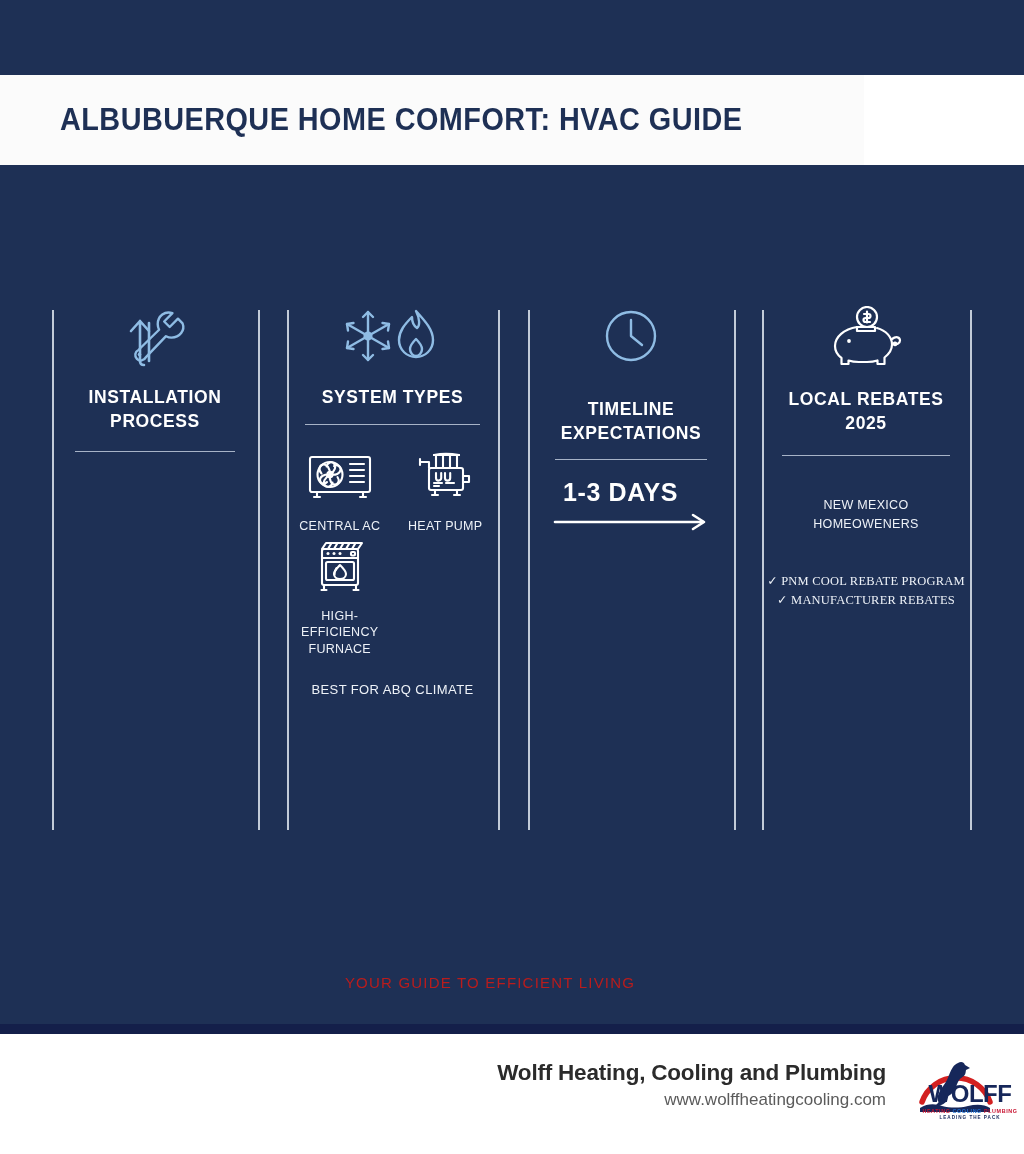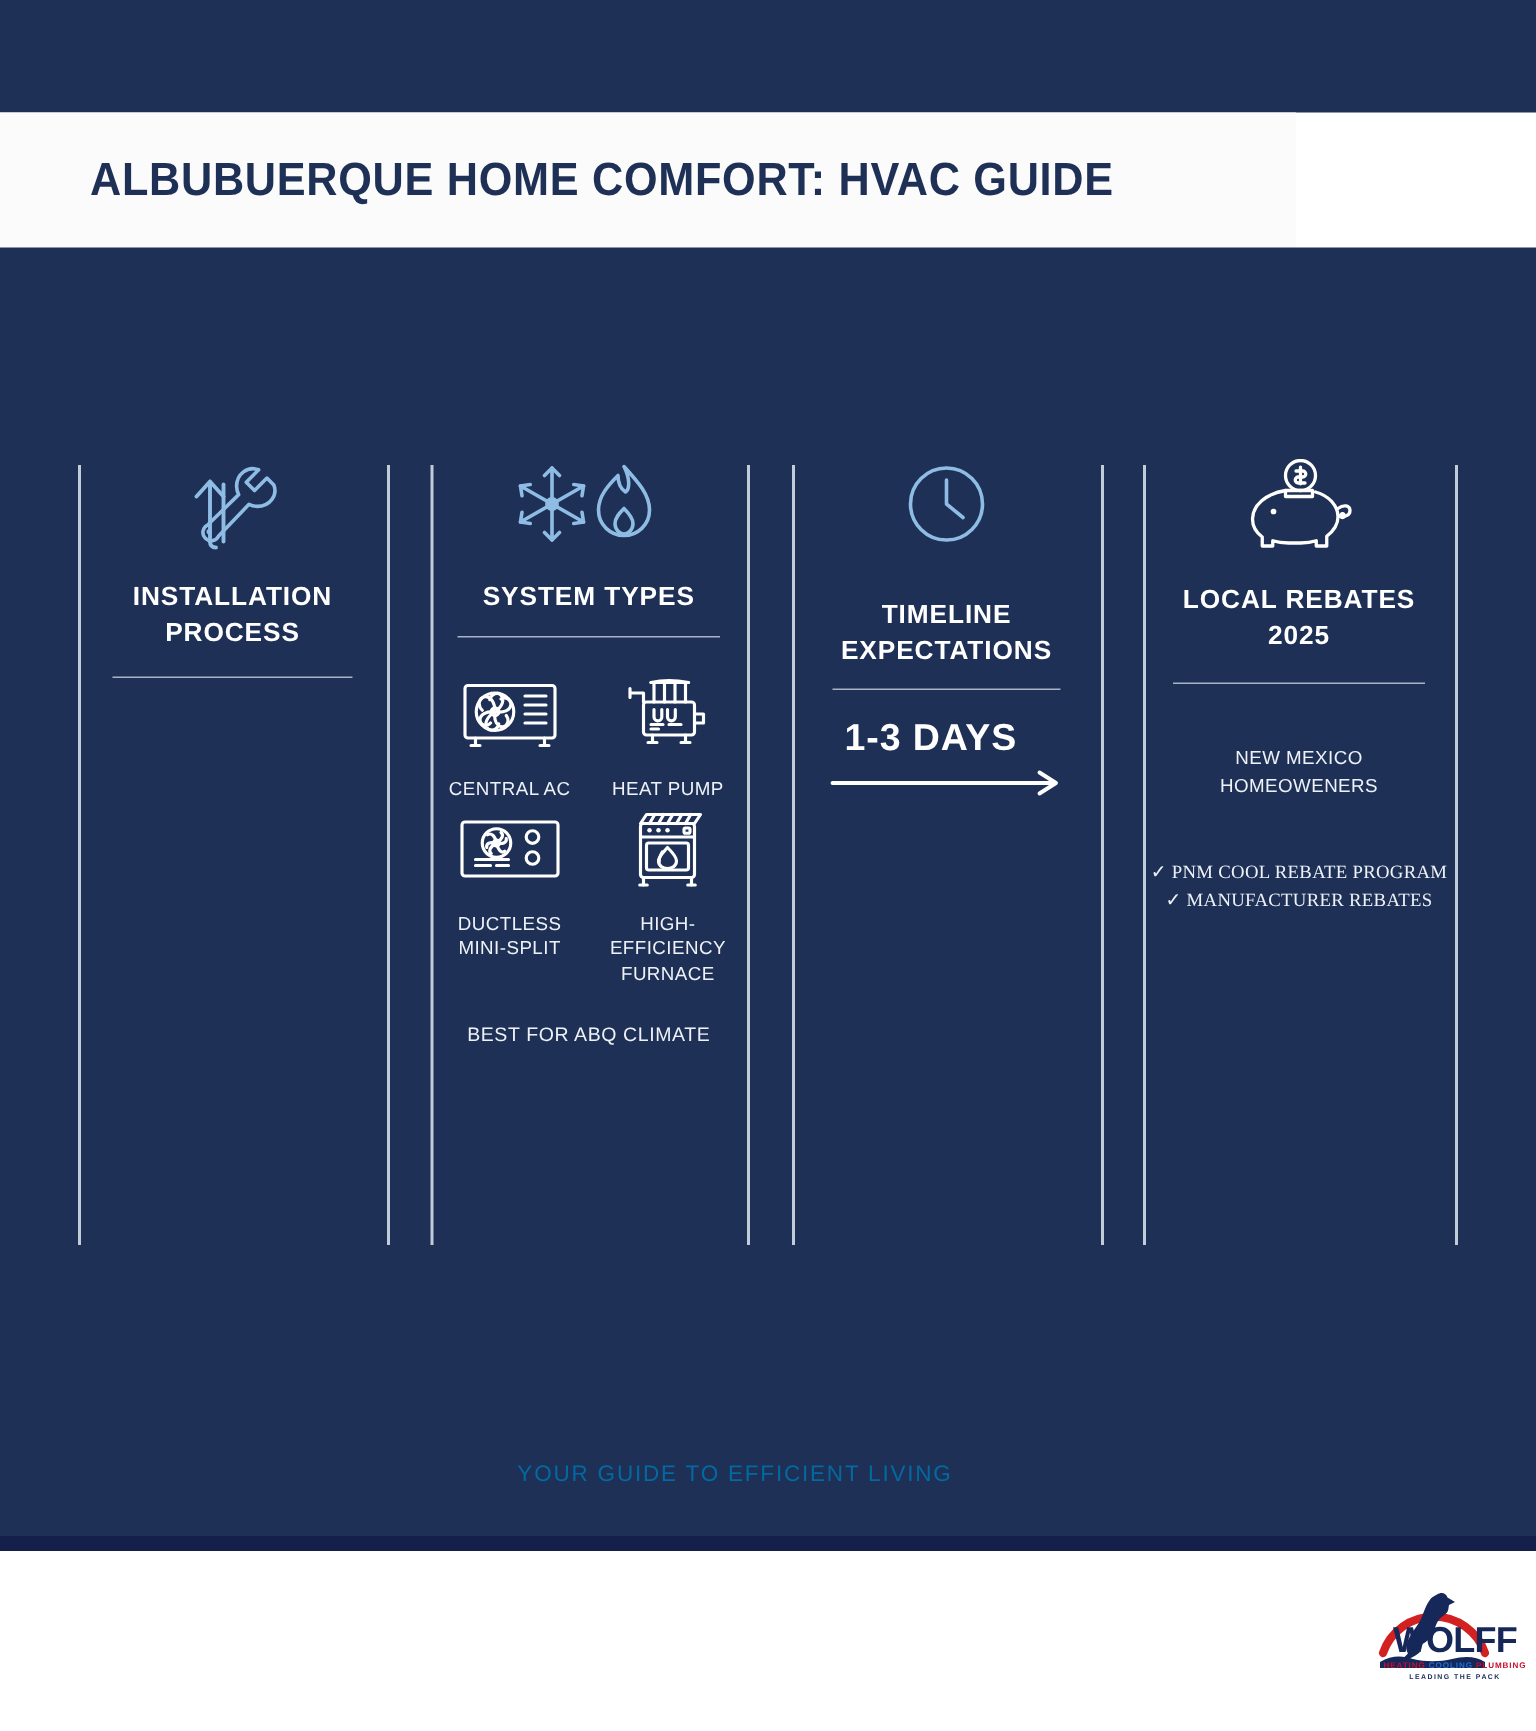--- a/index.html
+++ b/index.html
@@ -76,21 +76,21 @@
   
   #col4 { left:762px; width:208px; }
   #col4 .col-icon { height:74px; }
   #col4 .col-rule { width:168px; margin-top:20px; }
   .aud { margin-top:40px; font-size:12.5px; line-height:1.5; color:#eef2f8; letter-spacing:.3px; }
   .rebate-list { margin-top:38px; font-size:12.5px; line-height:1.55; color:#eef2f8; letter-spacing:.2px;font-family:Liberation Serif, serif; }
 
   
   .tagline {
     position:absolute; left:0; top:974px; width:980px;
-    text-align:center; color:#0369a1;
+    text-align:center; color:#b91c1c;
     font-size:15px; letter-spacing:1.2px;
   }
 
   
   .footer { position:absolute; left:0; top:1034px; width:1024px; height:120px; background:#ffffff; }
   .footer-inner { position:absolute; right:0px; top:16px; display:flex; align-items:flex-start; }
   .footer-text { text-align:right; padding-top:10px; }
   .company { font-size:22.5px; font-weight:bold; color:#2b2b2b; letter-spacing:-.2px; white-space:nowrap; }
   .website { font-size:17px; color:#5b5b5b; margin-top:4px; white-space:nowrap; }
   .logo-box { width:108px; height:96px; margin-left:16px; margin-right:14px; position:relative; }
@@ -188,37 +188,20 @@
             <path d="M24 21 v5 a2.6 2.6 0 0 0 5.2 0 v-5 M33 21 v5 a2.6 2.6 0 0 0 5.2 0 v-5"></path>
             <path d="M22 31 h8 M34 31 h8"></path>
             <path d="M22 34 h5"></path>
             <path d="M23 38 v5 M45 38 v5"></path>
             <path d="M20 43 h6 M42 43 h6"></path>
           </svg>
         </div>
         <div class="sys-label">HEAT PUMP</div>
       </div>
 
-      <div class="sys-cell">
-        <div class="sys-ico">
-          <svg width="70" height="50" viewBox="0 0 70 50" fill="none" stroke="#ffffff" stroke-width="2.1" stroke-linecap="round" stroke-linejoin="round">
-            <rect x="3" y="5" width="64" height="36" rx="2"></rect>
-            <circle cx="26" cy="19" r="9.5"></circle>
-            <path d="M26 19 C25 14 22.5 12 20 13.5 M26 19 C30 16.5 31 13.5 29 12 M26 19 C30.5 20 33 18.5 32.5 16 M26 19 C27 24 29.5 26 31.5 24.5 M26 19 C21.5 21.5 20.5 24.5 22.5 26 M26 19 C21.5 18 19 19.5 19.5 22"></path>
-            <circle cx="26" cy="19" r="2"></circle>
-            <circle cx="50" cy="15" r="4.2"></circle>
-            <circle cx="50" cy="29" r="4.2"></circle>
-            <path d="M12 30 h22 M12 34 h10 M26 34 h8"></path>
-          </svg>
-        </div>
-        <div class="sys-label">
-          <span>DUCTLESS</span><br>
-          <span>MINI-SPLIT</span>
-        </div>
-      </div>
 
       <div class="sys-cell">
         <div class="sys-ico">
           <svg width="58" height="56" viewBox="0 0 58 56" fill="none" stroke="#ffffff" stroke-width="2.1" stroke-linecap="round" stroke-linejoin="round">
             <path d="M11 9 h36 l4 -6 h-36 z"></path>
             <path d="M17 9 l3.5 -6 M23 9 l3.5 -6 M29 9 l3.5 -6 M35 9 l3.5 -6 M41 9 l3.5 -6"></path>
             <rect x="11" y="9" width="36" height="36" rx="2"></rect>
             <path d="M11 18 h36"></path>
             <circle cx="17" cy="13.5" r="1.5" fill="#fff" stroke="none"></circle>
             <circle cx="23" cy="13.5" r="1.5" fill="#fff" stroke="none"></circle>
@@ -286,20 +269,24 @@
     <div class="rebate-list">
       <div>✓ PNM COOL REBATE PROGRAM</div>
       <div>✓ MANUFACTURER REBATES</div>
     </div>
   </div>
 
   <div class="tagline">YOUR GUIDE TO EFFICIENT LIVING</div>
 
   <div class="footer">
     <div class="footer-inner">
+      <div class="footer-text">
+        <div class="company">Wolff Heating, Cooling and Plumbing</div>
+        <div class="website">www.wolffheatingcooling.com</div>
+      </div>
       <div class="logo-box">
         <svg width="108" height="78" viewBox="0 0 108 78" style="position:absolute;left:0;top:-4px;">
           <path d="M20 56 A36 36 0 0 1 88 56" fill="none" stroke="#d32020" stroke-width="5.5" stroke-linecap="round"></path>
           <g fill="#16275a">
             <path d="M56 17 C59 15 62 16 63 19 L68 22 L64 24 L63.5 27 C63 30 60 31 58 33 C56 35 55 38 54 41 C53 44 51 47 48 49 C45 51 42 52 40 55 L38 59 L36 55 C35 52 36 48 38 45 C40 41 43 38 45 34 C47 30 48 25 51 21 C52 19 54 18 56 17 Z"></path>
             <path d="M44 50 C41 52 38 54 36 57 L33 60 L37 60 C40 59 43 57 45 55 Z"></path>
           </g>
           <path d="M18 62 C26 57 34 58 40 60 C48 62 58 62 66 60 C74 58 82 58 88 62 L88 66 L18 66 Z" fill="#16275a"></path>
         </svg>
         <div class="logo-cap">

